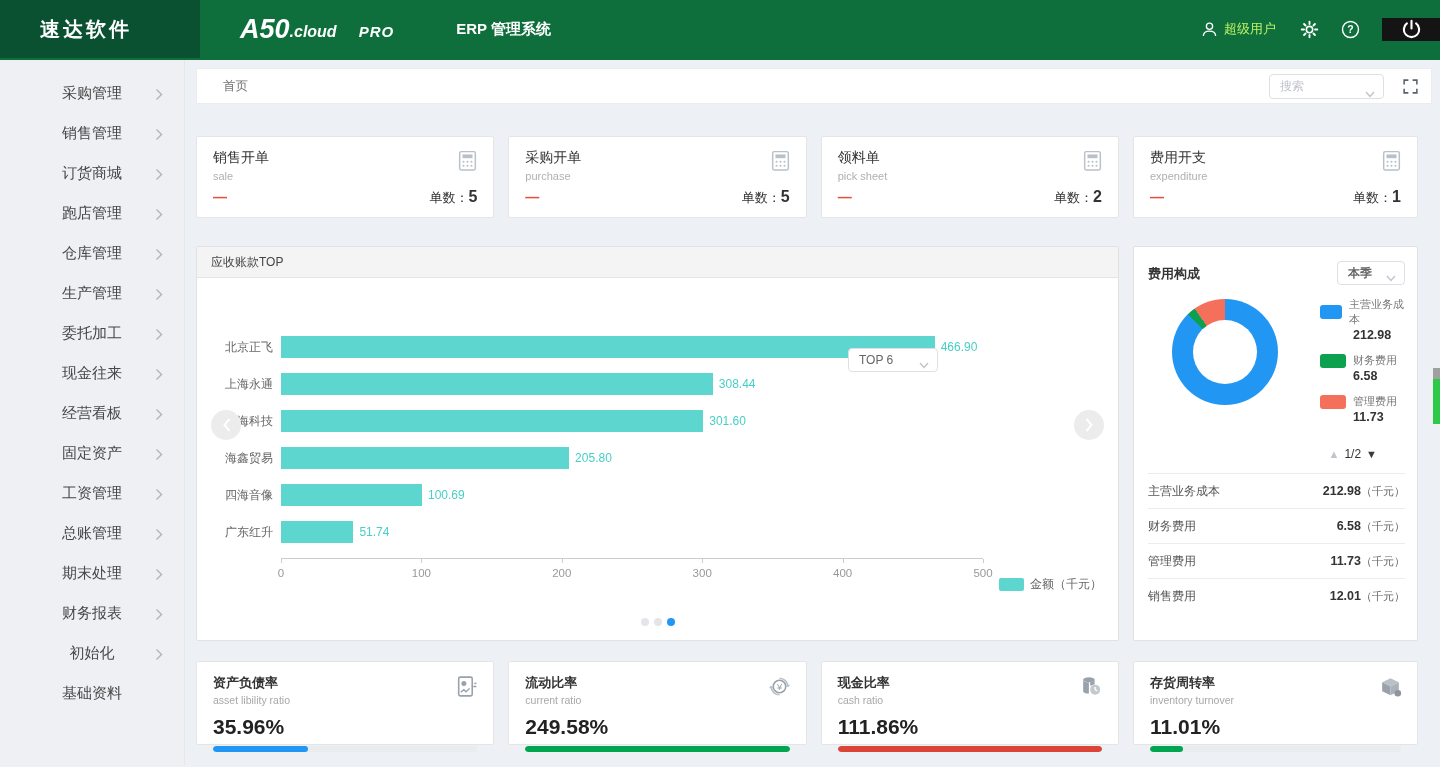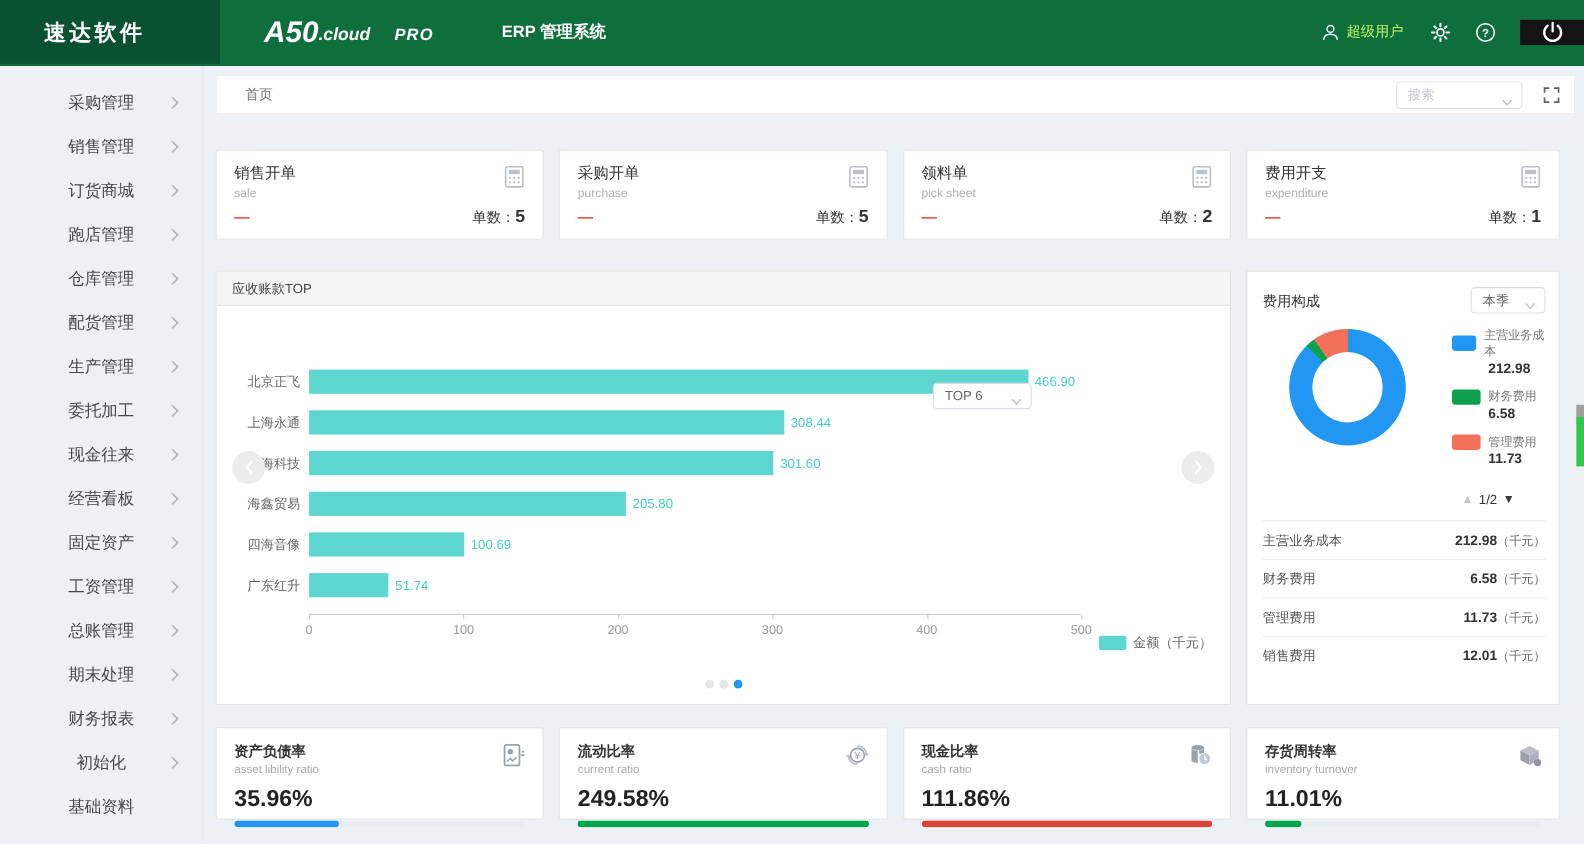--- a/index.html
+++ b/index.html
@@ -73,21 +73,21 @@
   .bar-legend .swatch { width:25px; height:13px; border-radius:2px; background:#5cd6ce; }
   .bar-legend .ltext { font-size:12px; color:#666; }
   .car-arrow { position:absolute; top:163px; width:30px; height:30px; border-radius:50%; background:#ececec; display:flex; align-items:center; justify-content:center; cursor:pointer; }
   .car-left { left:14px; } .car-right { right:14px; }
   .car-dots { position:absolute; bottom:14px; left:0; right:0; display:flex; justify-content:center; gap:5px; }
   .car-dot { width:8px; height:8px; border-radius:50%; background:#e3e5e8; cursor:pointer; }
   .car-dot.active { background:#2196f3; }
 
   
   .expense-panel { grid-column:4; padding:14px 12px 0 14px; }
-  .exp-head { display:flex; align-items:flex-start; justify-content:space-between; }
+  .exp-head { display:flex; align-items:flex-start; justify-content:space-between;font-weight:bold; }
   .exp-title { font-size:13px; color:#333; padding-top:4px; }
   .exp-select { width:68px; }
   .donut-area { position:relative; height:150px; margin-top:12px; }
   .donut { position:absolute; left:24px; top:2px; width:106px; height:106px; border-radius:50%; }
   .donut-hole { position:absolute; left:21px; top:21px; width:64px; height:64px; border-radius:50%; background:#fff; }
   .exp-legend { position:absolute; left:172px; top:0; }
   .exp-leg-item { margin-bottom:11px; }
   .exp-leg-top { display:flex; align-items:center; gap:7px; }
   .exp-leg-swatch { width:26px; height:14px; border-radius:3px; }
   .exp-leg-label { font-size:11px; color:#777; }
@@ -203,26 +203,20 @@
               <path d="M1.5 1.5 L6.5 6.5 L1.5 11.5" stroke="#b3b3b3" stroke-width="1.4" fill="none"></path>
             </svg></span>
         </div>
         <div class="side-item">
           <span class="side-label">仓库管理</span>
           <span class="side-chevron"><svg width="8" height="13" viewBox="0 0 8 13">
               <path d="M1.5 1.5 L6.5 6.5 L1.5 11.5" stroke="#b3b3b3" stroke-width="1.4" fill="none"></path>
             </svg></span>
         </div>
         <div class="side-item">
-          <span class="side-label">配货管理</span>
-          <span class="side-chevron"><svg width="8" height="13" viewBox="0 0 8 13">
-              <path d="M1.5 1.5 L6.5 6.5 L1.5 11.5" stroke="#b3b3b3" stroke-width="1.4" fill="none"></path>
-            </svg></span>
-        </div>
-        <div class="side-item">
           <span class="side-label">生产管理</span>
           <span class="side-chevron"><svg width="8" height="13" viewBox="0 0 8 13">
               <path d="M1.5 1.5 L6.5 6.5 L1.5 11.5" stroke="#b3b3b3" stroke-width="1.4" fill="none"></path>
             </svg></span>
         </div>
         <div class="side-item">
           <span class="side-label">委托加工</span>
           <span class="side-chevron"><svg width="8" height="13" viewBox="0 0 8 13">
               <path d="M1.5 1.5 L6.5 6.5 L1.5 11.5" stroke="#b3b3b3" stroke-width="1.4" fill="none"></path>
             </svg></span>

